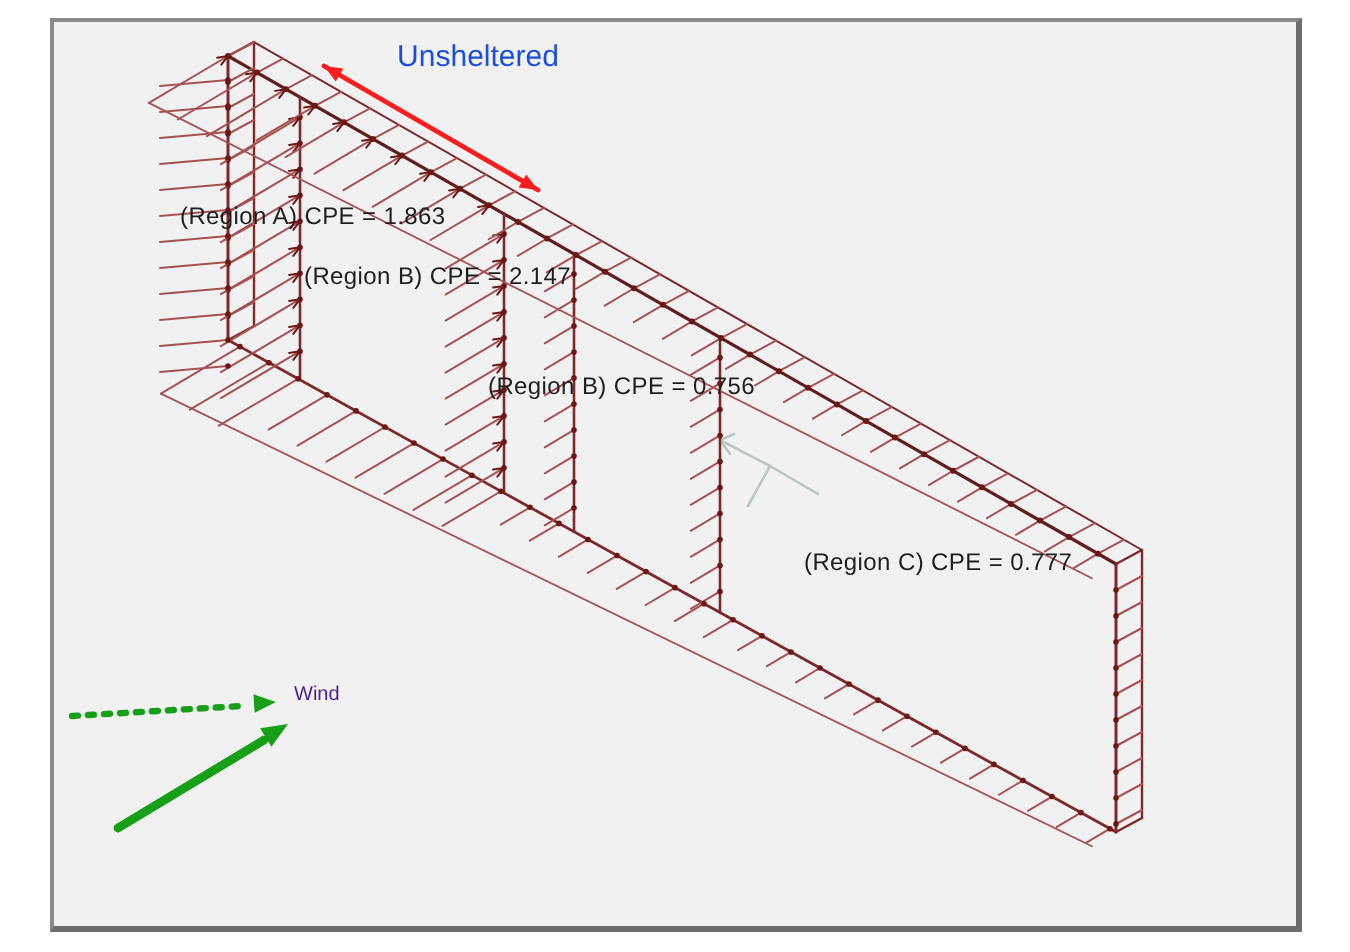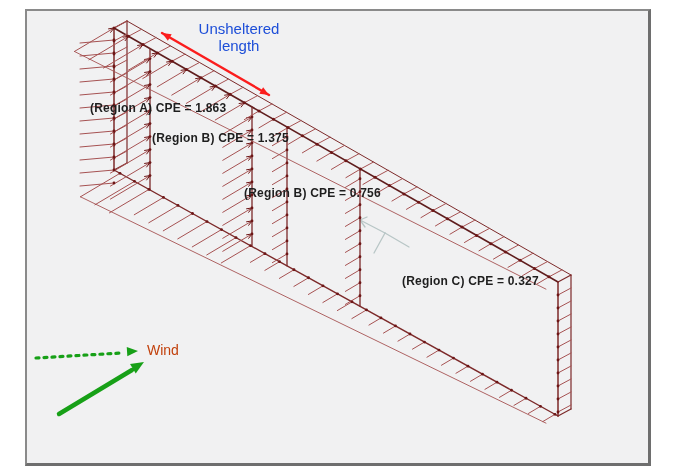--- a/index.html
+++ b/index.html
@@ -3,23 +3,23 @@
 <meta charset="utf-8">
 <style>
   html,body{margin:0;padding:0;background:#ffffff;}
   .page{position:relative;width:675px;height:476px;background:#ffffff;
         font-family:"Liberation Sans",sans-serif;overflow:hidden;}
   .canvas{position:absolute;left:25px;top:9px;width:621px;height:452px;
           background:#f1f1f2;border-style:solid;border-width:2px 3px 3px 2px;
           border-color:#8a8a8a #6e6e6e #6e6e6e #8a8a8a;}
   svg{position:absolute;left:0;top:0;}
   .lbl{position:absolute;white-space:nowrap;}
-  .region-lbl{font-size:12px;color:#1e1e1e;letter-spacing:0.2px;font-weight:bold;}
+  .region-lbl{font-size:12px;color:#1e1e1e;letter-spacing:0.2px;}
   .unsheltered{font-size:15px;color:#1d4ed8;text-align:center;line-height:17px;width:130px;}
-  .wind-lbl{font-size:14px;color:#c2410c;}
+  .wind-lbl{font-size:10px;color:#4c1d95;}
 </style>
 </head>
 <body>
 
 <div class="page">
   <div class="canvas">
     <svg id="scene" width="621" height="452" viewBox="25 9 621 452">
         <line x1="383" y1="231" x2="358" y2="218" stroke="#b8c6c6" stroke-width="1.3" stroke-linecap="round"></line>
         <line x1="383" y1="231" x2="407" y2="245" stroke="#b8c6c6" stroke-width="1.3" stroke-linecap="round"></line>
         <line x1="383" y1="231" x2="372" y2="251" stroke="#b8c6c6" stroke-width="1.3" stroke-linecap="round"></line>
@@ -404,24 +404,23 @@
         <line x1="160" y1="31" x2="267" y2="93" stroke="#fb1d1d" stroke-width="2.4" stroke-linecap="round"></line>
         <polygon points="267,93 257.31770297560513,91.75841861668538 261.1079467295925,85.21719149286837" fill="#fb1d1d"></polygon>
         <polygon points="160,31 169.6822970243949,32.24158138331462 165.8920532704075,38.78280850713163" fill="#fb1d1d"></polygon>
         <line x1="34" y1="356" x2="119" y2="351" stroke="#17a017" stroke-width="3.2" stroke-linecap="round" stroke-dasharray="3 5"></line>
         <polygon points="136,349 125.32026772569756,354.3186199854119 124.72537547699636,345.0977901305434" fill="#17a017"></polygon>
         <line x1="57" y1="412" x2="130" y2="368" stroke="#17a017" stroke-width="4.4" stroke-linecap="round"></line>
         <polygon points="142,360 133.72515280344166,371.4165889771687 128.0548292316328,362.08418143189994" fill="#17a017"></polygon>
       </svg>
 
     <div class="lbl region-lbl" style="left: 63px; top: 90px;">(Region A) CPE = 1.863</div>
-    <div class="lbl region-lbl" style="left: 125px; top: 120px;">(Region B) CPE = 1.375</div>
+    <div class="lbl region-lbl" style="left: 125px; top: 120px;">(Region B) CPE = 2.147</div>
     <div class="lbl region-lbl" style="left: 217px; top: 175px; text-align: right;">(Region B) CPE = 0.756</div>
-    <div class="lbl region-lbl" style="left: 375px; top: 263px;">(Region C) CPE = 0.327</div>
+    <div class="lbl region-lbl" style="left: 375px; top: 263px;">(Region C) CPE = 0.777</div>
 
     <div class="lbl unsheltered" style="left: 147px; top: 9px;">
       <div>Unsheltered</div>
-      <div>length</div>
     </div>
 
     <div class="lbl wind-lbl" style="left: 120px; top: 331px;">Wind</div>
   </div>
 </div>
 
 </body></html>

